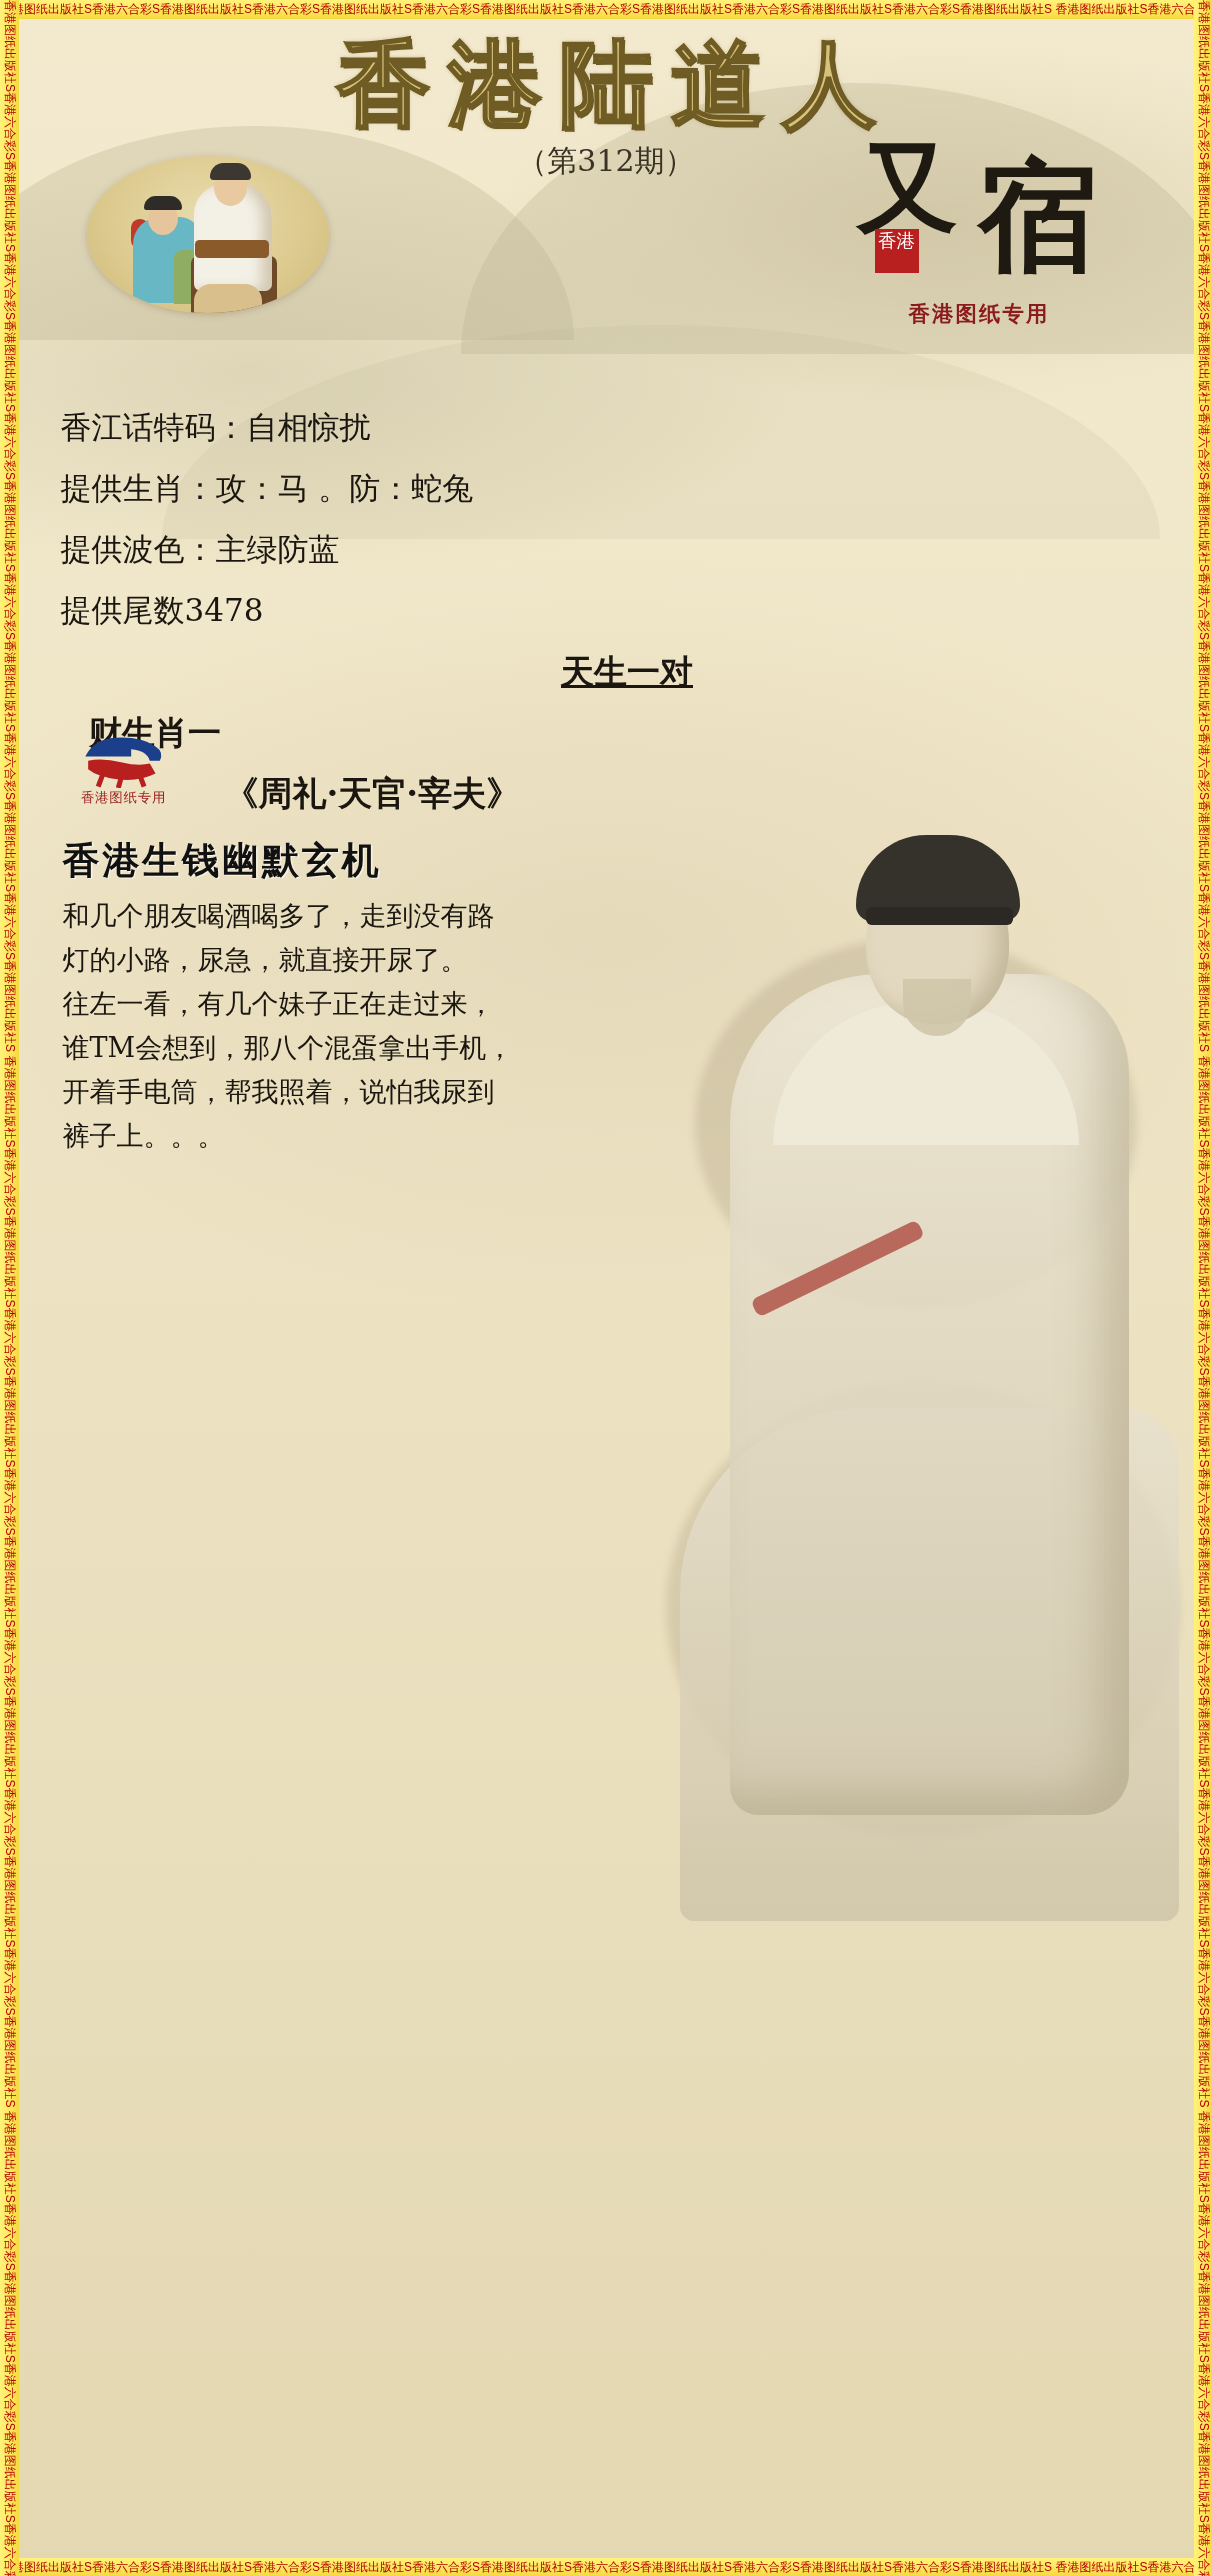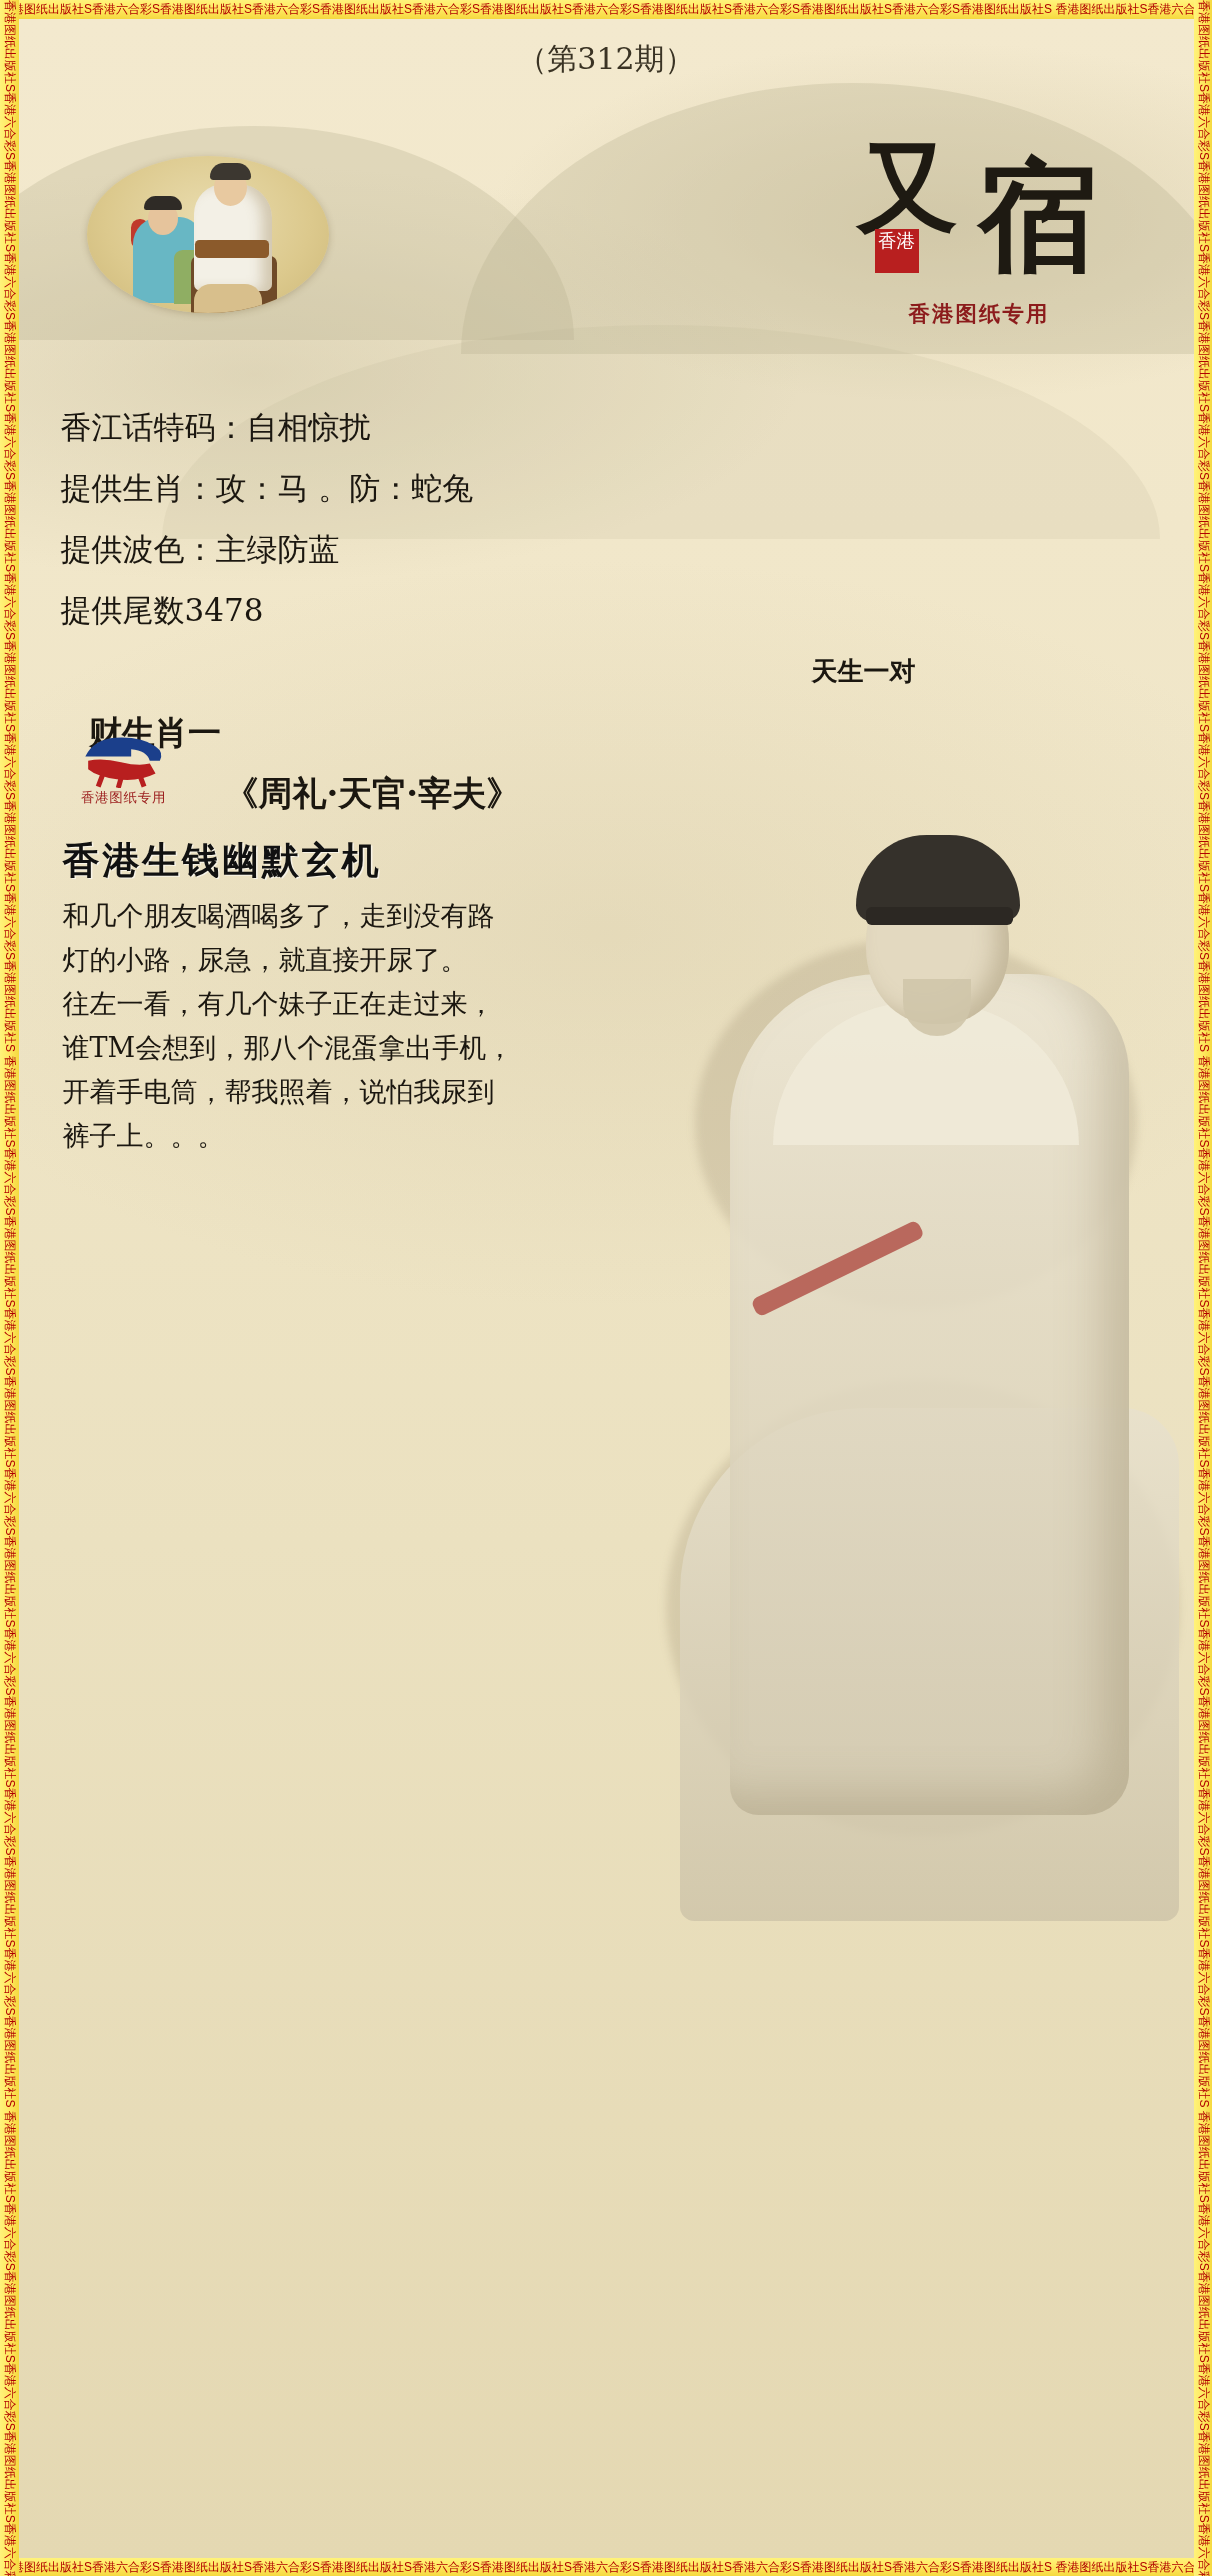--- a/index.html
+++ b/index.html
@@ -225,24 +225,25 @@
   .lines {
     position: absolute;
     left: 42px; top: 378px;
     width: 855px;
     color: #1b1710;
     font-family: "DejaVu Serif", serif;
     font-size: 31px;
     line-height: 61px;
   }
   .line-center {
-    text-align: right;
+    text-align: center;
     padding-left: 278px;
     font-weight: 700;
-    font-size: 26px;
+    font-size: 33px;
+    text-decoration: underline;
   }
   .line-bold {
     font-weight: 700;
     padding-left: 28.5px;
     font-size: 33px;
   }
   .line-book {
     font-weight: 700;
     padding-left: 164px;
     font-size: 34px;
@@ -461,20 +462,21 @@
     <div class="vtext">香港图纸出版社S香港六合彩S香港图纸出版社S香港六合彩S香港图纸出版社S香港六合彩S香港图纸出版社S香港六合彩S香港图纸出版社S香港六合彩S香港图纸出版社S香港六合彩S香港图纸出版社S 香港图纸出版社S香港六合彩S香港图纸出版社S香港六合彩S香港图纸出版社S香港六合彩S香港图纸出版社S香港六合彩S香港图纸出版社S香港六合彩S香港图纸出版社S香港六合彩S香港图纸出版社S 香港图纸出版社S香港六合彩S香港图纸出版社S香港六合彩S香港图纸出版社S香港六合彩S香港图纸出版社S香港六合彩S香港图纸出版社S香港六合彩S香港图纸出版社S香港六合彩S香港图纸出版社S 香港图纸出版社S香港六合彩S香港图纸出版社S香港六合彩S香港图纸出版社S香港六合彩S香港图纸出版社S香港六合彩S香港图纸出版社S香港六合彩S香港图纸出版社S香港六合彩S香港图纸出版社S </div>
   </div>
 
   <div class="content">
     <div class="bg-wash"></div>
     <div class="mountain" style="left:-86px; top:107px; width:641px; height:214px;"></div>
     <div class="mountain" style="left:442px; top:64px; width:784px; height:271px;"></div>
     <div class="mountain" style="left:143px; top:306px; width:998px; height:214px; opacity:.5;"></div>
 
     <div class="title-wrap">
+      <div class="main-title">香港陆道人</div>
       <div class="issue">（第312期）</div>
     </div>
 
     <div class="oval-art">
       <div class="fig fig-left-red"></div>
       <div class="fig fig-left-robe"></div>
       <div class="fig fig-left-head"></div>
       <div class="fig fig-left-hat"></div>
       <div class="fig fig-green"></div>
       <div class="fig fig-main-skirt"></div>

